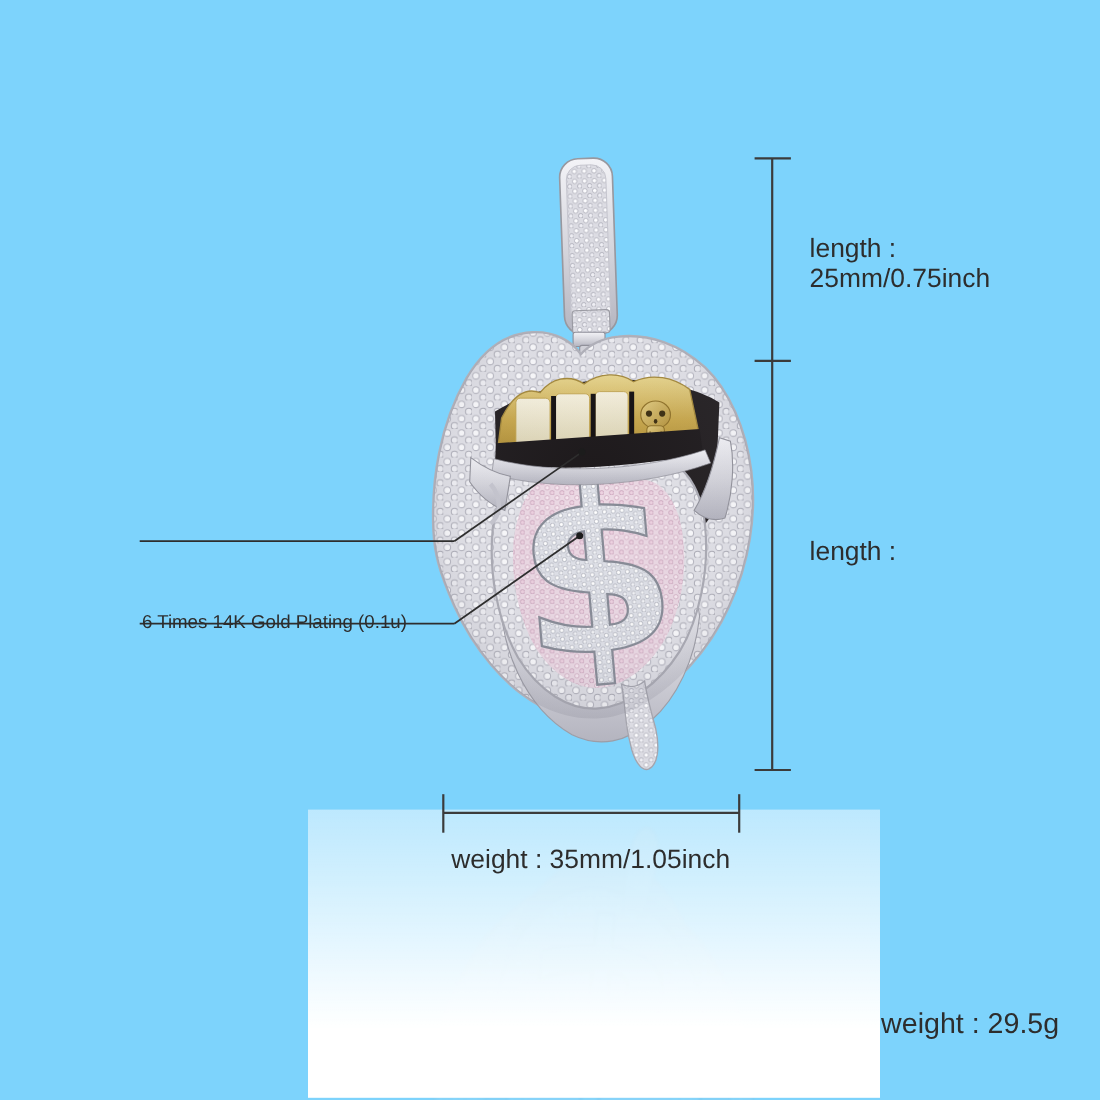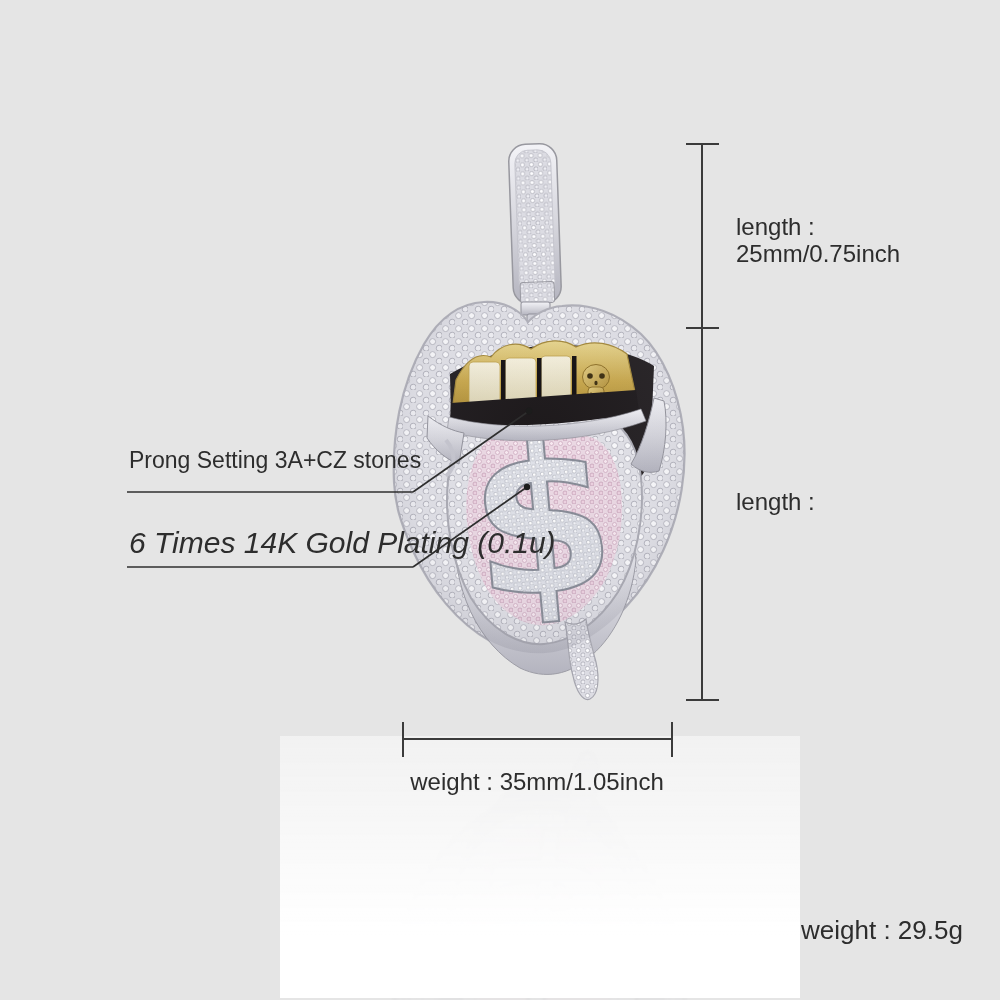--- a/index.html
+++ b/index.html
@@ -1,26 +1,26 @@
 <!DOCTYPE html>
 <html><head>
 <meta charset="utf-8">
 <style>
   html,body{margin:0;padding:0;background:#ffffff;}
   .canvas{
-    position:relative;width:1000px;height:1000px;background:#e5e5e5;overflow:hidden;
+    position:relative;width:1000px;height:1000px;background:#7dd3fc;overflow:hidden;
     font-family:"Liberation Sans",sans-serif;
   }
   .canvas svg{position:absolute;left:0;top:0;width:1000px;height:1000px;}
   .lbl{position:absolute;color:#2d2d2d;white-space:nowrap;}
   .lbl span{display:block;}
   #lbl-bail{left:736px;top:213px;font-size:24px;line-height:27px;}
   #lbl-len{left:736px;top:488px;font-size:24px;line-height:27px;}
   #lbl-prong{left:129px;top:447px;font-size:23px;}
-  #lbl-plating{left:129px;top:526px;font-size:30px;font-style:italic;}
+  #lbl-plating{left:129px;top:556px;font-size:17px;}
   #lbl-width{left:398px;top:768px;width:278px;text-align:center;font-size:24px;}
   #lbl-weight{left:801px;top:915px;font-size:26px;}
 </style>
 </head>
 <body>
 
 <div class="canvas">
 
   <svg viewBox="0 0 1000 1000" aria-hidden="true">
     <defs>
@@ -213,21 +213,20 @@
 
   <div id="lbl-bail" class="lbl">
     <span>length :</span>
     <span>25mm/0.75inch</span>
   </div>
 
   <div id="lbl-len" class="lbl">
     <span>length :</span>
   </div>
 
-  <div id="lbl-prong" class="lbl">Prong Setting 3A+CZ stones</div>
 
   <div id="lbl-plating" class="lbl">6 Times 14K Gold Plating (0.1u)</div>
 
   <div id="lbl-width" class="lbl">weight : 35mm/1.05inch</div>
 
   <div id="lbl-weight" class="lbl">weight : 29.5g</div>
 
 </div>
 
 </body></html>

